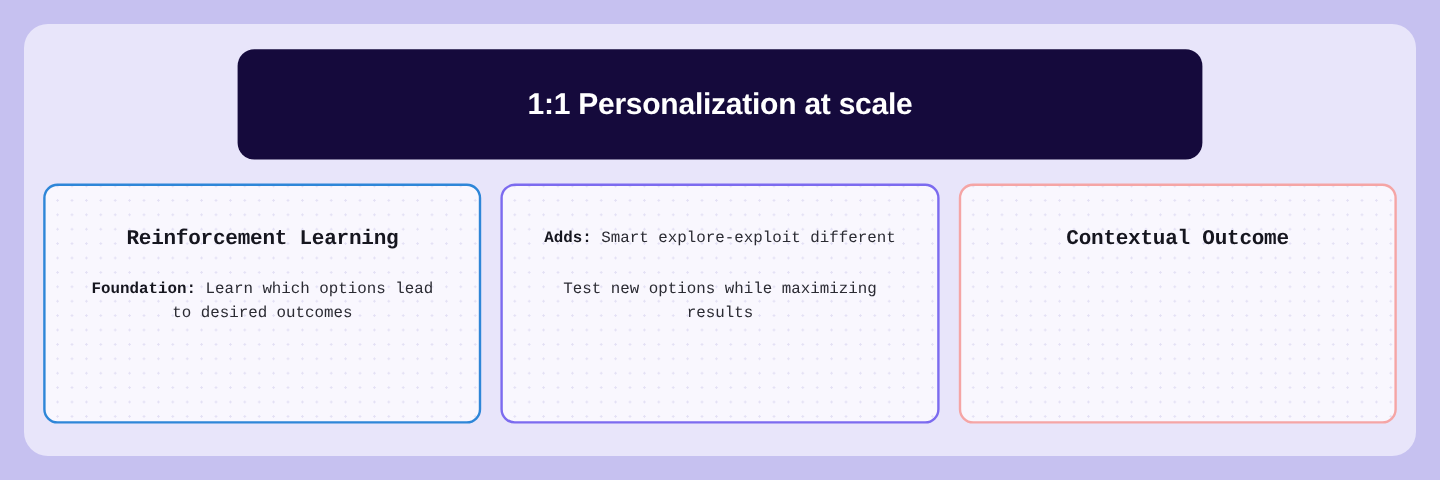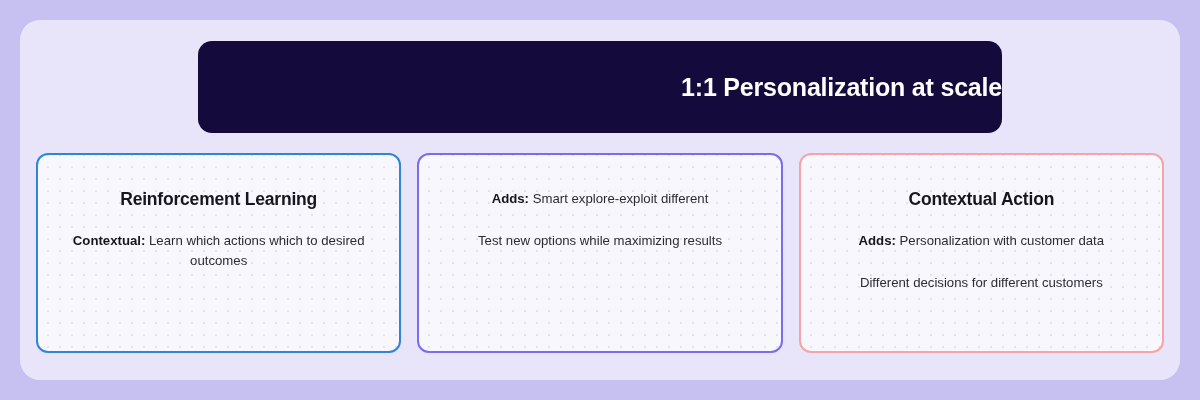--- a/index.html
+++ b/index.html
@@ -29,40 +29,41 @@
   .header-banner {
     position: absolute;
     left: 178px;
     top: 21px;
     width: 804px;
     height: 92px;
     background: #150a3c;
     border-radius: 14px;
     display: flex;
     align-items: center;
-    justify-content: flex-end;
+    justify-content: center;
   }
 
   .header-title {
     color: #ffffff;
     font-size: 25px;
     font-weight: bold;
     letter-spacing: -0.2px;
     line-height: 1.2;
     text-align: center;
   }
 
   .cards-row {
     position: absolute;
     left: 16px;
     top: 133px;
     width: 1128px;
     height: 200px;
     display: flex;
     gap: 16px;
+    font-family: Liberation Mono, monospace;
   }
 
   .card {
     position: relative;
     flex: 1 1 0;
     background-color: #f9f7fe;
     background-image:
       radial-gradient(circle, rgba(150,140,210,0.22) 0.9px, transparent 1.1px);
     background-size: 12px 12px;
     background-position: 4px 6px;
@@ -117,33 +118,29 @@
 
   <div class="header-banner">
     <div class="header-title">1:1 Personalization at scale</div>
   </div>
 
   <div class="cards-row">
 
     <div class="card card-rl">
       <div class="card-title">Reinforcement Learning</div>
       <p class="card-line primary">
-        <span class="lead">Contextual:</span><span> Learn which actions which to desired outcomes</span>
+        <span class="lead">Foundation:</span><span> Learn which options lead to desired outcomes</span>
       </p>
     </div>
 
     <div class="card card-mab">
       <p class="card-line primary">
         <span class="lead">Adds:</span><span> Smart explore-exploit different</span>
       </p>
       <p class="card-line secondary">Test new options while maximizing results</p>
     </div>
 
     <div class="card card-cb">
-      <div class="card-title">Contextual Action</div>
-      <p class="card-line primary">
-        <span class="lead">Adds:</span><span> Personalization with customer data</span>
-      </p>
-      <p class="card-line secondary">Different decisions for different customers</p>
+      <div class="card-title">Contextual Outcome</div>
     </div>
 
   </div>
 </div>
 
 </body></html>

